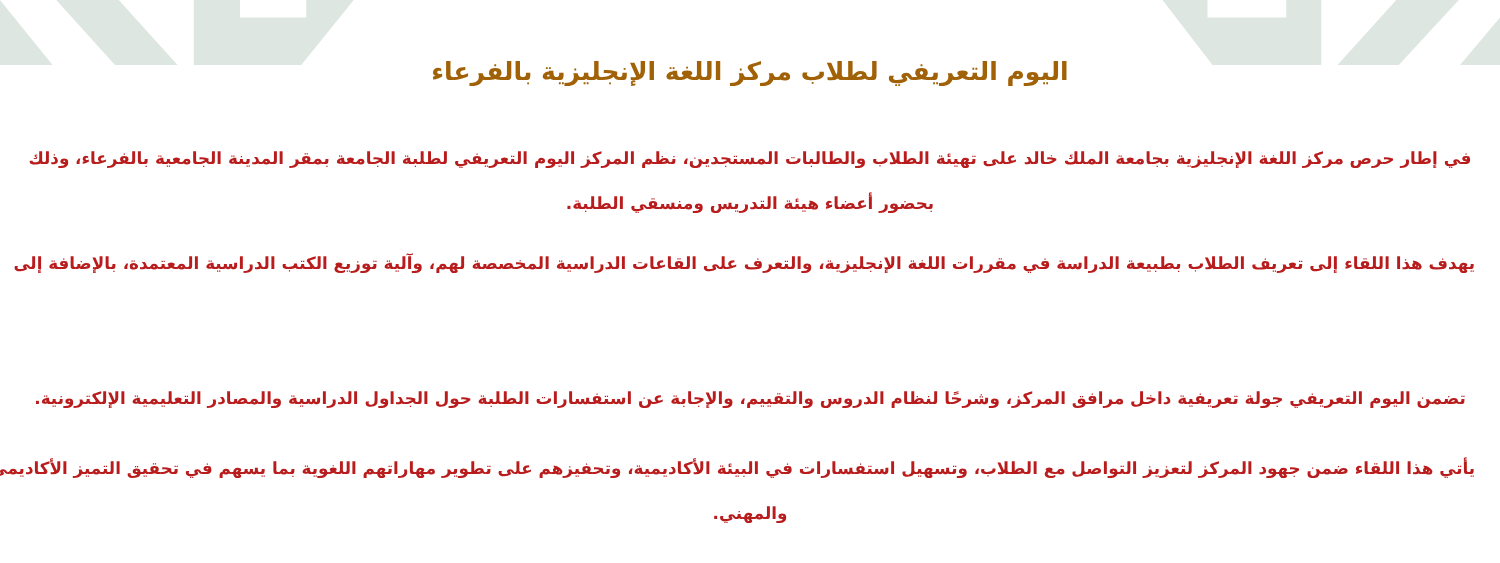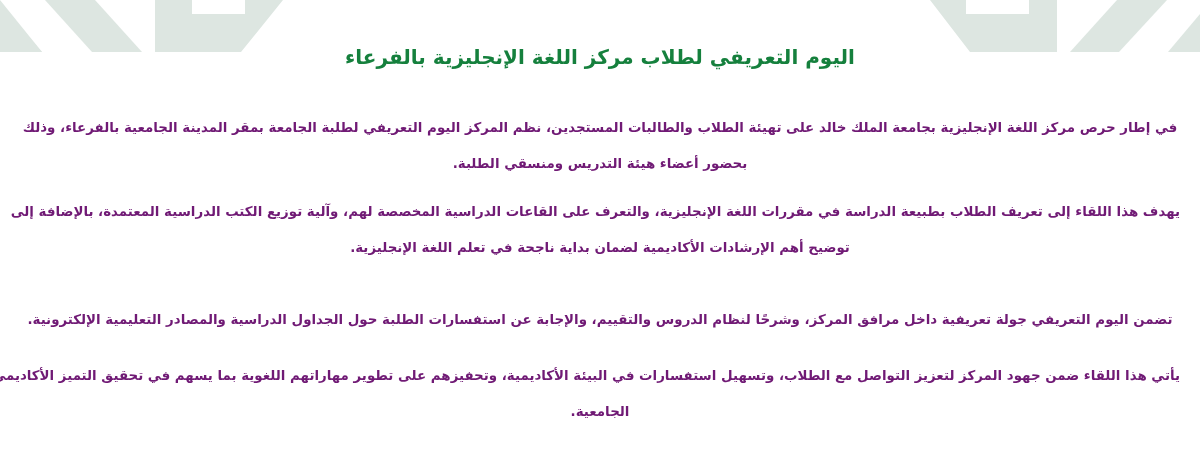--- a/index.html
+++ b/index.html
@@ -44,21 +44,21 @@
     }
     .para {
       position: absolute;
       left: 20px;
       width: 1160px;
       margin: 0;
       text-align: center;
       font-size: 13.4px;
       font-weight: bold;
       line-height: 36px;
-      color: #701a75;
+      color: #b91c1c;
     }
     .para .line {
       display: block;
       white-space: nowrap;
     }
     .p1 { top: 110px; }
     .p2 { top: 194px; }
     .p3 { top: 302px; }
     .p4 { top: 358px; }
   </style>
@@ -80,33 +80,32 @@
 
     <polygon points="930,0 966,0 966,14 1029,14 1029,0 1057,0 1057,52 970,52"></polygon>
 
     <polygon points="1117,0 1167,0 1119,52 1070,52"></polygon>
 
     <polygon points="1200,14 1200,52 1168,52"></polygon>
   </g>
 </svg>
 
 <article class="article">
-  <h1 class="title" style="color:#15803d;">اليوم التعريفي لطلاب مركز اللغة الإنجليزية بالفرعاء</h1>
+  <h1 class="title" style="color:#a16207;">اليوم التعريفي لطلاب مركز اللغة الإنجليزية بالفرعاء</h1>
 
   <p class="para p1">
     <span class="line">في إطار حرص مركز اللغة الإنجليزية بجامعة الملك خالد على تهيئة الطلاب والطالبات المستجدين، نظم المركز اليوم التعريفي لطلبة الجامعة بمقر المدينة الجامعية بالفرعاء، وذلك</span>
     <span class="line">بحضور أعضاء هيئة التدريس ومنسقي الطلبة.</span>
   </p>
 
   <p class="para p2">
     <span class="line">يهدف هذا اللقاء إلى تعريف الطلاب بطبيعة الدراسة في مقررات اللغة الإنجليزية، والتعرف على القاعات الدراسية المخصصة لهم، وآلية توزيع الكتب الدراسية المعتمدة، بالإضافة إلى</span>
-    <span class="line">توضيح أهم الإرشادات الأكاديمية لضمان بداية ناجحة في تعلم اللغة الإنجليزية.</span>
   </p>
 
   <p class="para p3">
     <span class="line">تضمن اليوم التعريفي جولة تعريفية داخل مرافق المركز، وشرحًا لنظام الدروس والتقييم، والإجابة عن استفسارات الطلبة حول الجداول الدراسية والمصادر التعليمية الإلكترونية.</span>
   </p>
 
   <p class="para p4">
     <span class="line">يأتي هذا اللقاء ضمن جهود المركز لتعزيز التواصل مع الطلاب، وتسهيل استفسارات في البيئة الأكاديمية، وتحفيزهم على تطوير مهاراتهم اللغوية بما يسهم في تحقيق التميز الأكاديمي</span>
-    <span class="line">الجامعية.</span>
+    <span class="line">والمهني.</span>
   </p>
 </article>
 
 </body></html>

